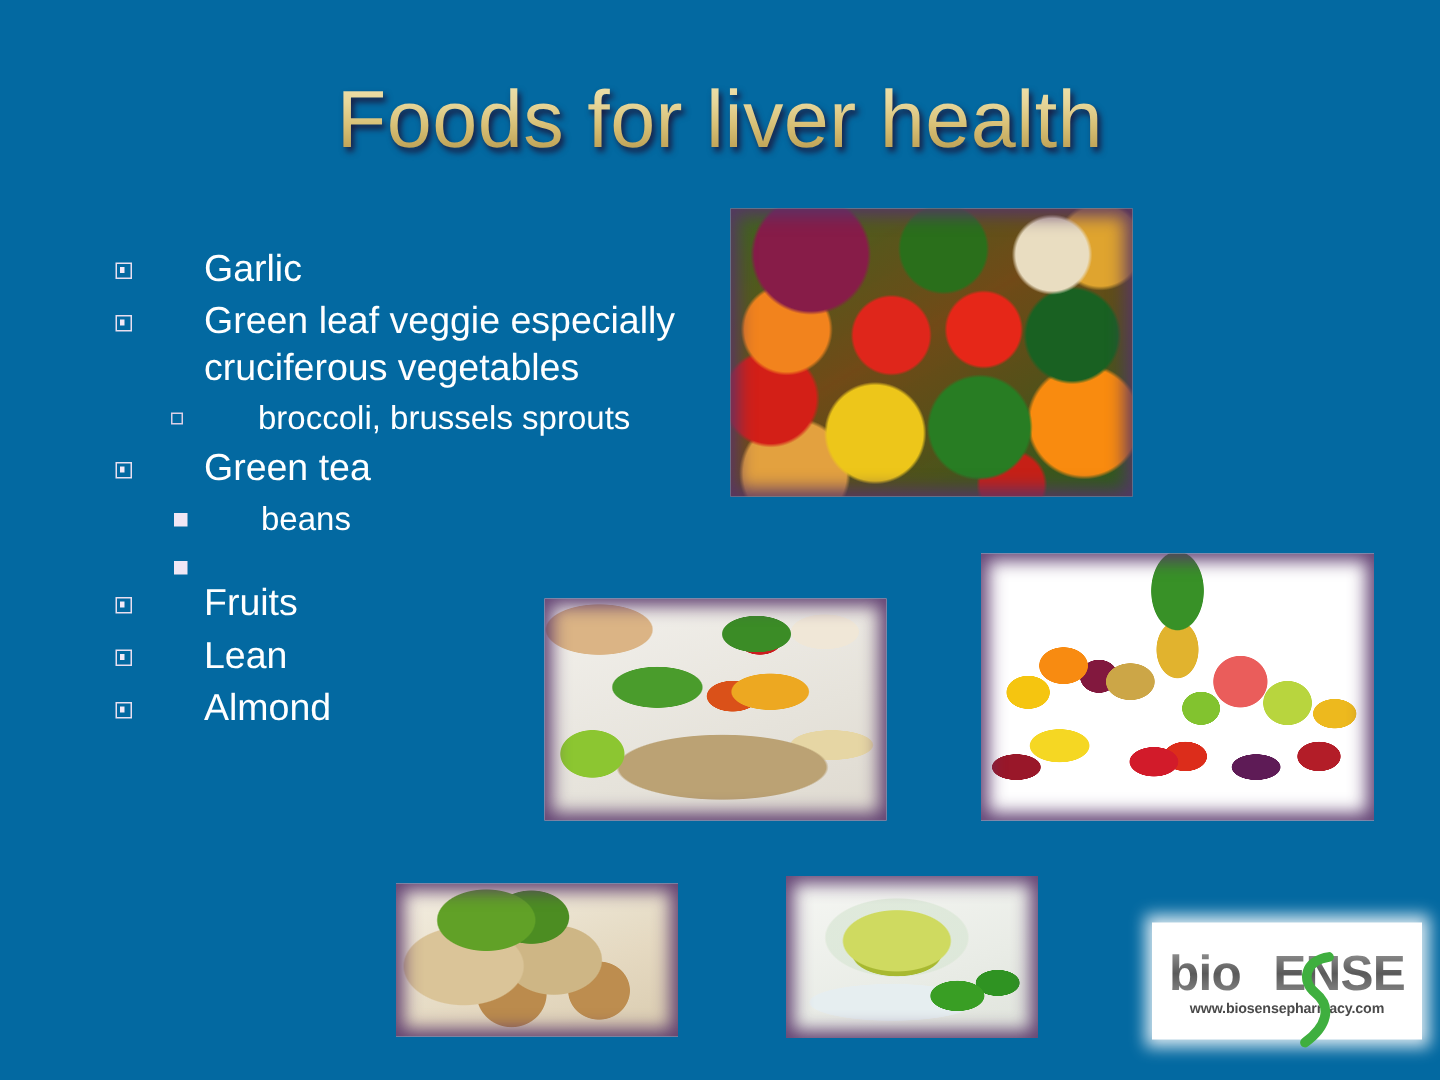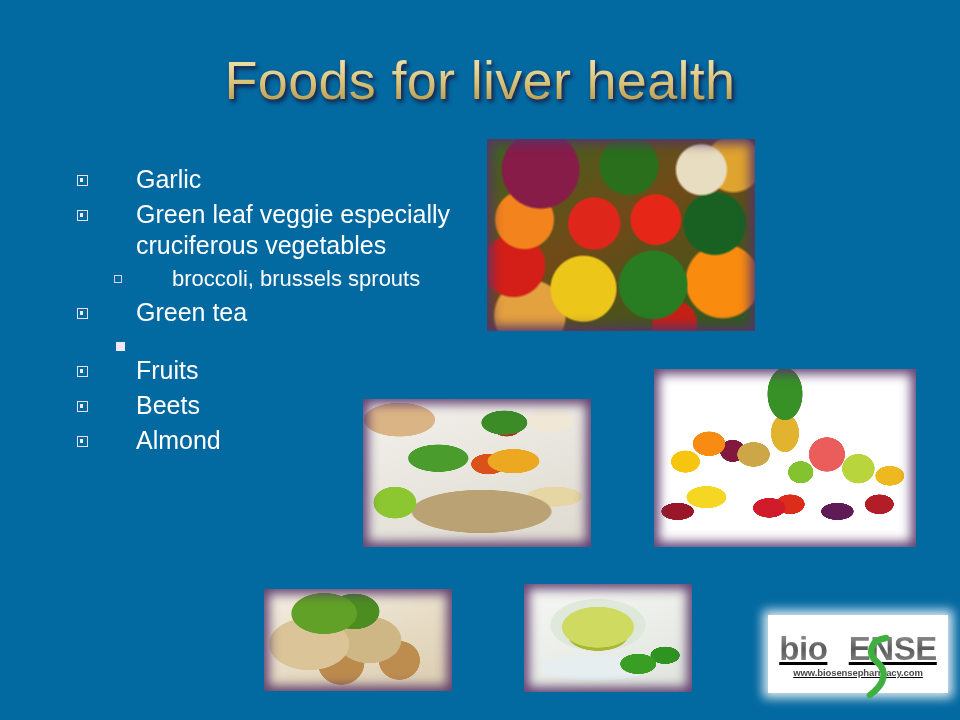--- a/index.html
+++ b/index.html
@@ -246,21 +246,20 @@
     box-shadow: 0 0 10px 5px rgba(255,255,255,0.85);
   }
   #logo .logo-wrap {
     position: relative;
     width: 100%;
     height: 100%;
     display: flex;
     flex-direction: column;
     align-items: center;
     justify-content: center;
-    text-decoration: underline;
   }
   #logo-wordmark {
     position: relative;
     font-size: 33px;
     line-height: 34px;
     font-weight: 700;
     letter-spacing: -0.5px;
     color: #6d6d6d;
     background-image: linear-gradient(to bottom, #9a9a9a 0%, #5a5a5a 50%, #8f8f8f 100%);
     -webkit-background-clip: text;
@@ -340,39 +339,45 @@
     </div>
 
     <div class="li lvl1">
       <span class="marker">
           <span class="sq-ring"></span>
         </span>
       <span class="txt">Green tea</span>
     </div>
 
 
-
     <div class="li lvl2b">
       <span class="marker">
           <span class="sq-solid"></span>
         </span>
+      <span class="txt">beans</span>
+    </div>
+
+    <div class="li lvl2b">
+      <span class="marker">
+          <span class="sq-solid"></span>
+        </span>
     </div>
 
     <div class="li lvl1">
       <span class="marker">
           <span class="sq-ring"></span>
         </span>
       <span class="txt">Fruits</span>
     </div>
 
     <div class="li lvl1">
       <span class="marker">
           <span class="sq-ring"></span>
         </span>
-      <span class="txt">Beets</span>
+      <span class="txt">Lean</span>
     </div>
 
     <div class="li lvl1">
       <span class="marker">
           <span class="sq-ring"></span>
         </span>
       <span class="txt">Almond</span>
     </div>
 
   </div>

